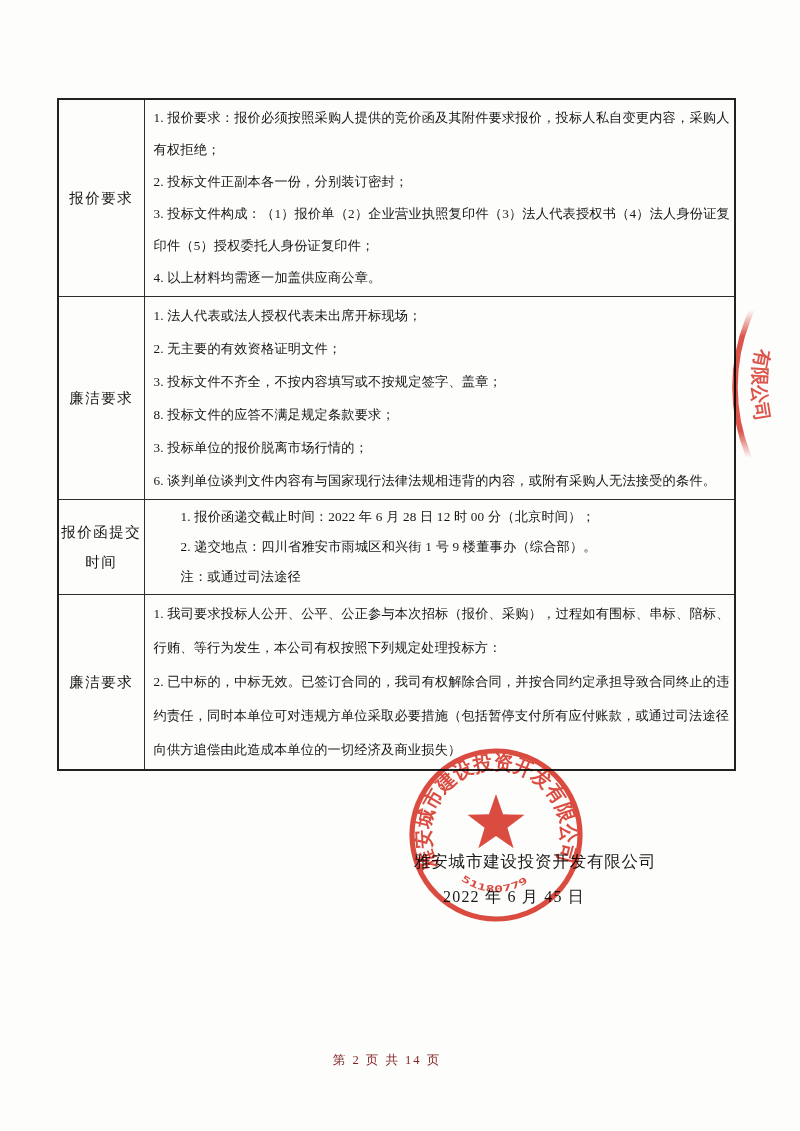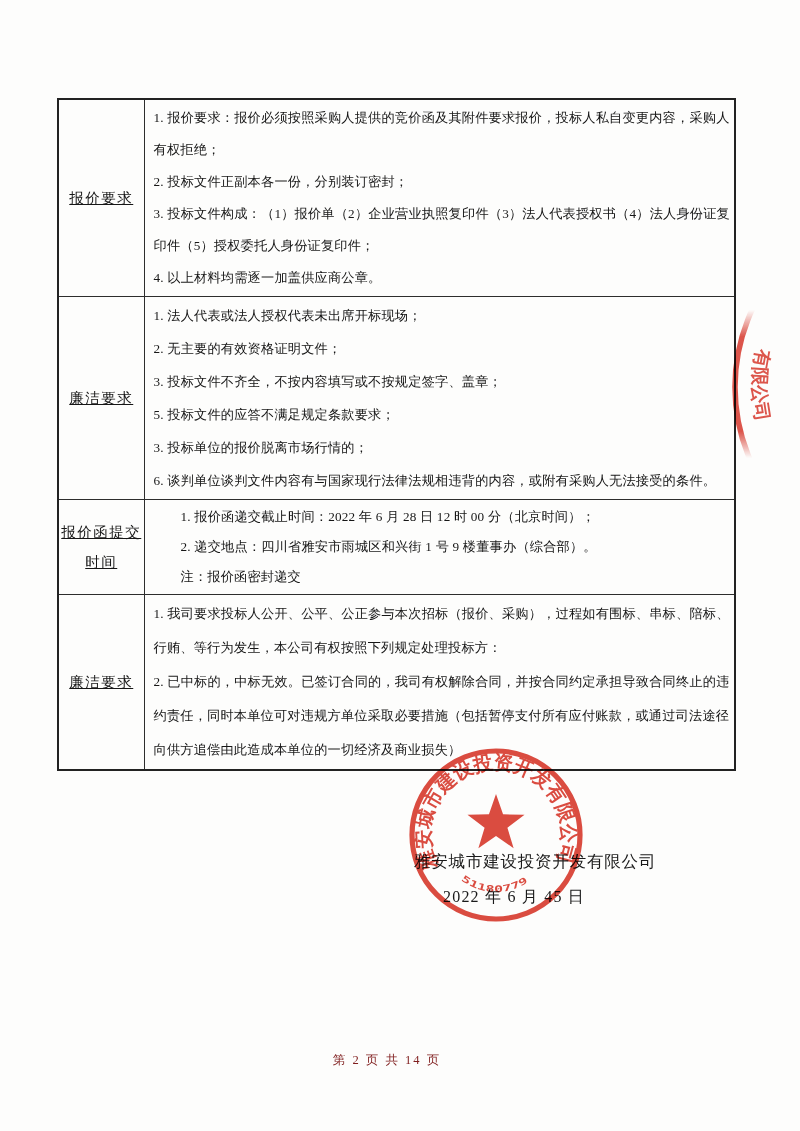--- a/index.html
+++ b/index.html
@@ -15,21 +15,21 @@
     position:absolute; left:57px; top:98px; width:679px;
     border-collapse:collapse; table-layout:fixed;
   }
   table.doc-table td {
     border:1.6px solid #2d2d2d; vertical-align:middle;
   }
   table.doc-table { border:2.2px solid #222; }
   col.c-label { width:86px; }
   td.label {
     text-align:center; font-size:14.5px; letter-spacing:1.5px;
-    line-height:30px; color:#161616;text-decoration:underline;
+    line-height:30px; color:#161616;
   }
   td.content { padding:2px 4px 2px 9px; }
   td.content .line {
     font-size:13.2px; line-height:32px; white-space:nowrap;
     letter-spacing:0.2px; color:#161616;
   }
   tr.r0 td.content { height:193px; }
   tr.r1 td.content { height:203px; }
   tr.r1 td.content .line { line-height:33px; }
   tr.r2 td.content { height:91px;padding-left:36px; }
@@ -98,34 +98,34 @@
         </td>
       </tr>
       <tr class="r1">
         <td class="label">
           <div>廉洁要求</div>
         </td>
         <td class="content">
           <div class="line">1. 法人代表或法人授权代表未出席开标现场；</div>
           <div class="line">2. 无主要的有效资格证明文件；</div>
           <div class="line">3. 投标文件不齐全，不按内容填写或不按规定签字、盖章；</div>
-          <div class="line">5. 投标文件的应答不满足规定条款要求；</div>
+          <div class="line">8. 投标文件的应答不满足规定条款要求；</div>
           <div class="line">3. 投标单位的报价脱离市场行情的；</div>
           <div class="line">6. 谈判单位谈判文件内容有与国家现行法律法规相违背的内容，或附有采购人无法接受的条件。</div>
         </td>
       </tr>
       <tr class="r2">
         <td class="label">
           <div>报价函提交</div>
           <div>时间</div>
         </td>
         <td class="content">
           <div class="line">1. 报价函递交截止时间：2022 年 6 月 28 日 12 时 00 分（北京时间）；</div>
           <div class="line">2. 递交地点：四川省雅安市雨城区和兴街 1 号 9 楼董事办（综合部）。</div>
-          <div class="line">注：报价函密封递交</div>
+          <div class="line">注：或通过司法途径</div>
         </td>
       </tr>
       <tr class="r4">
         <td class="label">
           <div>廉洁要求</div>
         </td>
         <td class="content">
           <div class="line">1. 我司要求投标人公开、公平、公正参与本次招标（报价、采购），过程如有围标、串标、陪标、</div>
           <div class="line">行贿、等行为发生，本公司有权按照下列规定处理投标方：</div>
           <div class="line">2. 已中标的，中标无效。已签订合同的，我司有权解除合同，并按合同约定承担导致合同终止的违</div>

